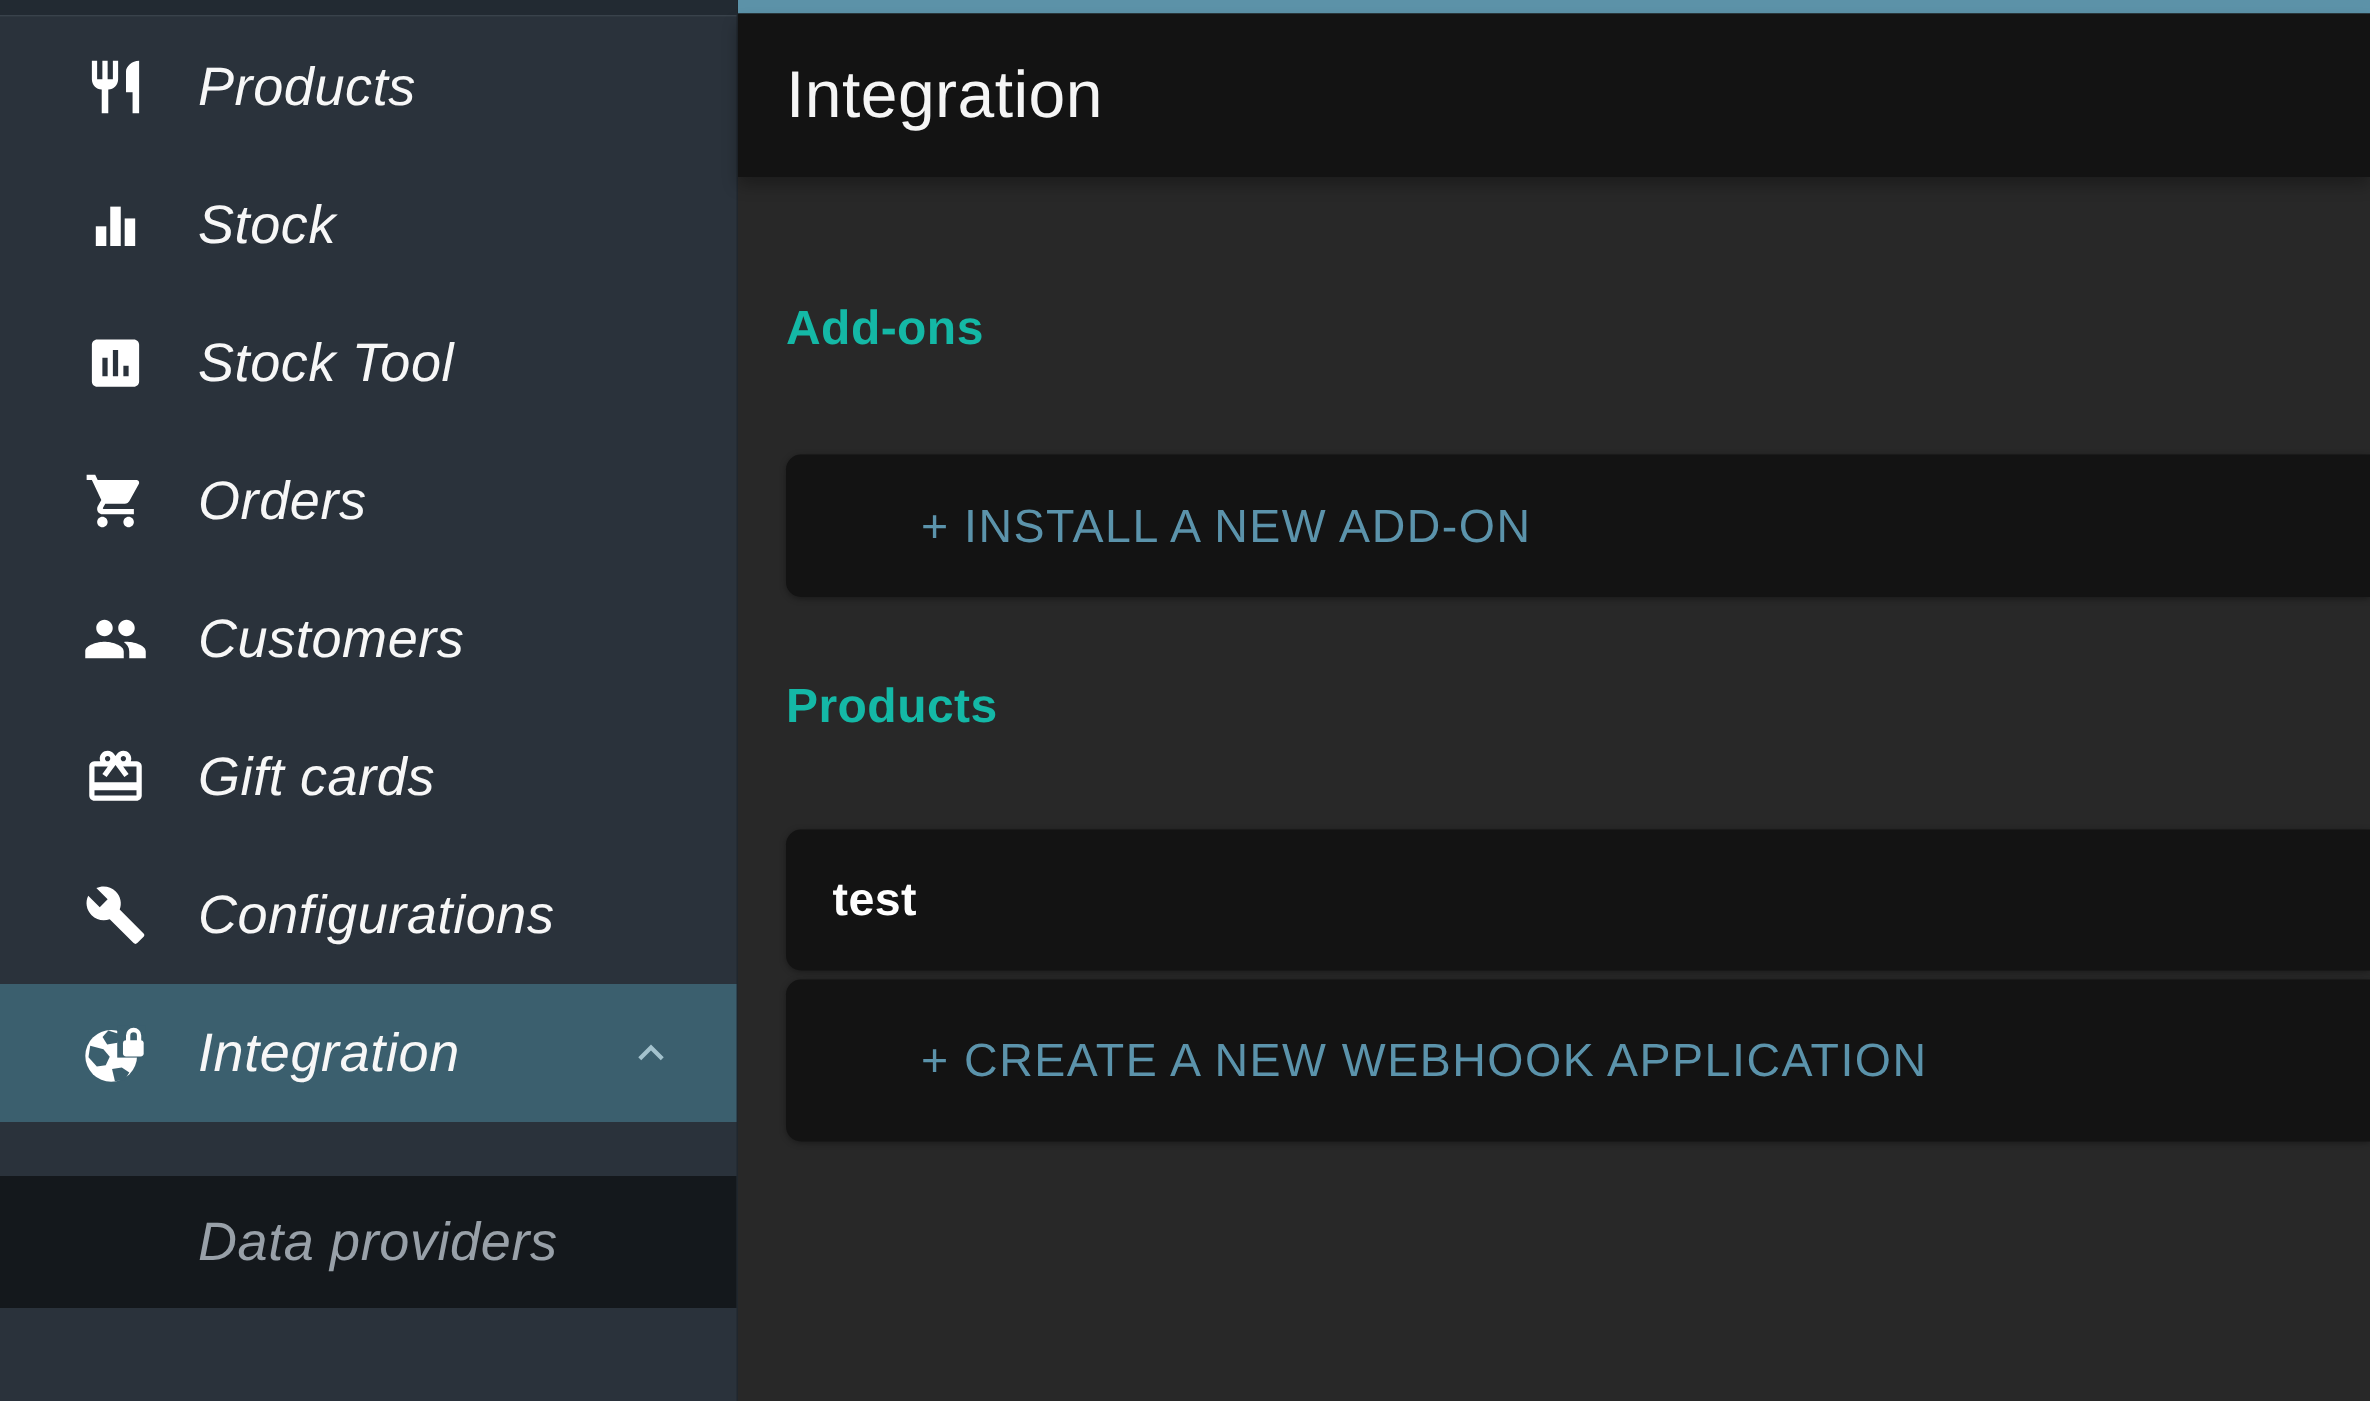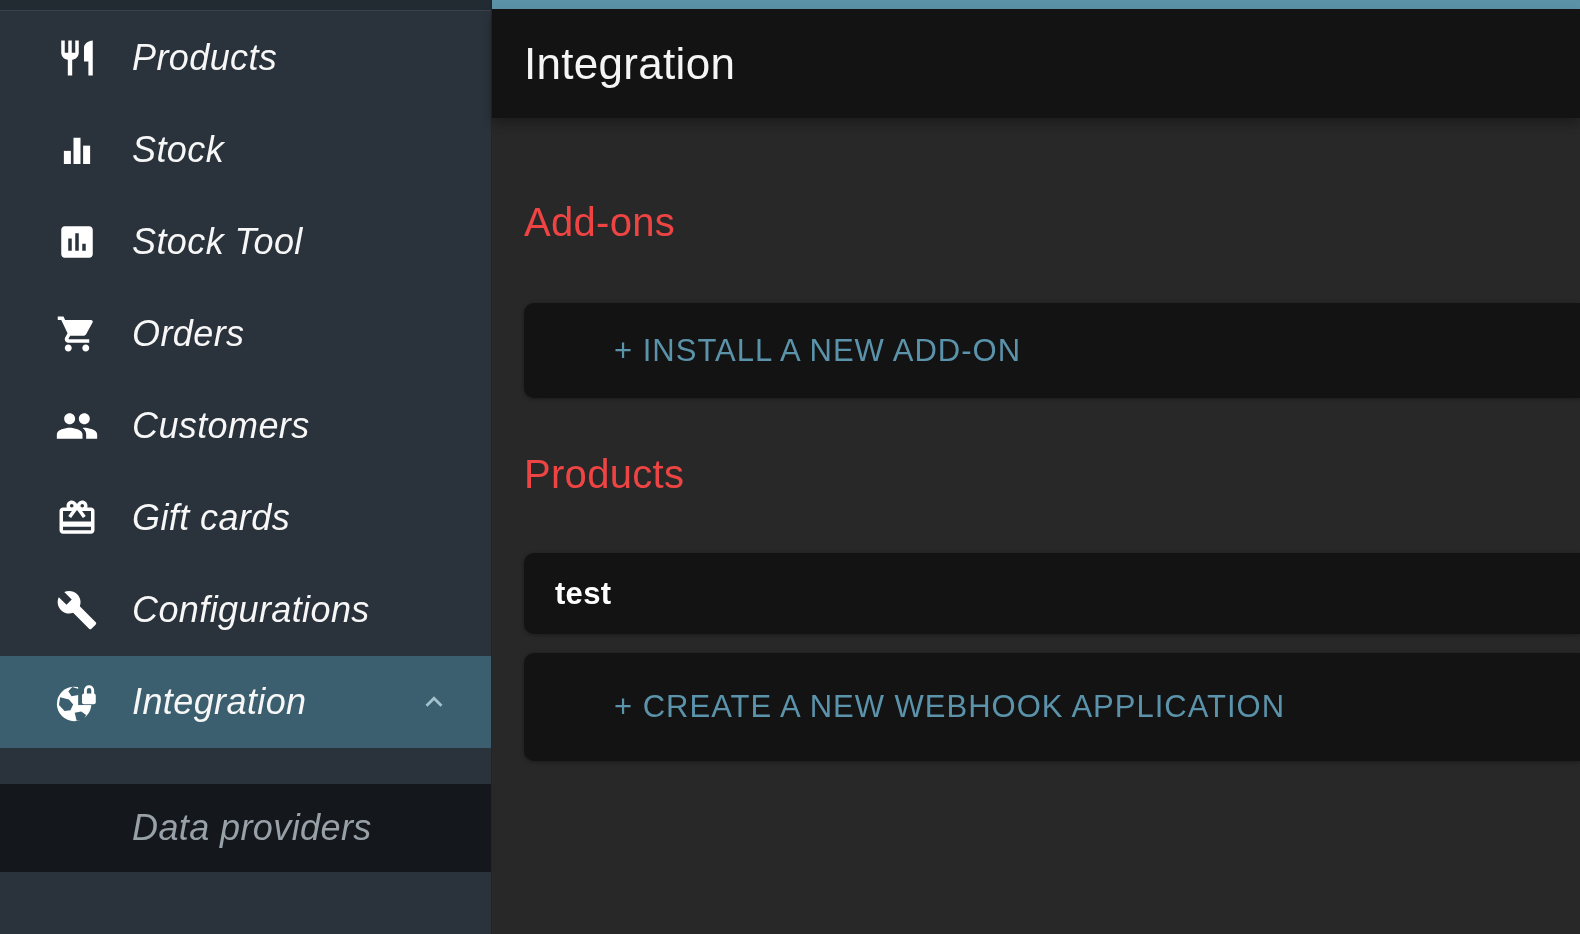--- a/index.html
+++ b/index.html
@@ -22,30 +22,30 @@
   .subnav-item { height:88px; display:flex; align-items:center; padding-left:132px; cursor:pointer;margin-top:36px; }
   .subnav-item .label { font-size:36px; color:#98a0a8; letter-spacing:.4px; }
 
   
   .main { position:absolute; left:492px; top:0; right:0; bottom:0; background:#282828; }
   .topbar { height:9px; background:#5c92a8; }
   .header { height:109px; background:#131313; display:flex; align-items:center;
             padding-left:32px; box-shadow:0 6px 10px rgba(0,0,0,.28); position:relative; z-index:2; }
   .header .title { font-size:44px; font-weight:500; color:#f5f5f5; letter-spacing:.3px; }
 
-  .section-heading { position:absolute; left:32px; font-size:40px; font-weight:400;
-                     color:#ef4444; letter-spacing:.3px; }
+  .section-heading { position:absolute; left:32px; font-size:32px; font-weight:700;
+                     color:#14b8a6; letter-spacing:.3px; }
   .heading-addons { top:200px; }
   .heading-webhooks { top:452px; }
 
   .card { position:absolute; left:32px; right:0; background:#131313;
           border-radius:10px 0 0 10px; display:flex; align-items:center;
           box-shadow:0 1px 4px rgba(0,0,0,.35); }
   .card-install { top:303px; height:95px; }
-  .card-test    { top:553px; height:81px; }
+  .card-test    { top:553px; height:94px; }
   .card-create  { top:653px; height:108px; }
 
   .card-action { font-size:31px; color:#5b93ab; letter-spacing:1px; padding-left:90px;
                  cursor:pointer; white-space:nowrap; }
   .webhook-name { font-size:31px; font-weight:600; color:#fefefe; padding-left:31px;
                   letter-spacing:.3px; }
 
   svg { display:block; }
 </style>
 </head>

